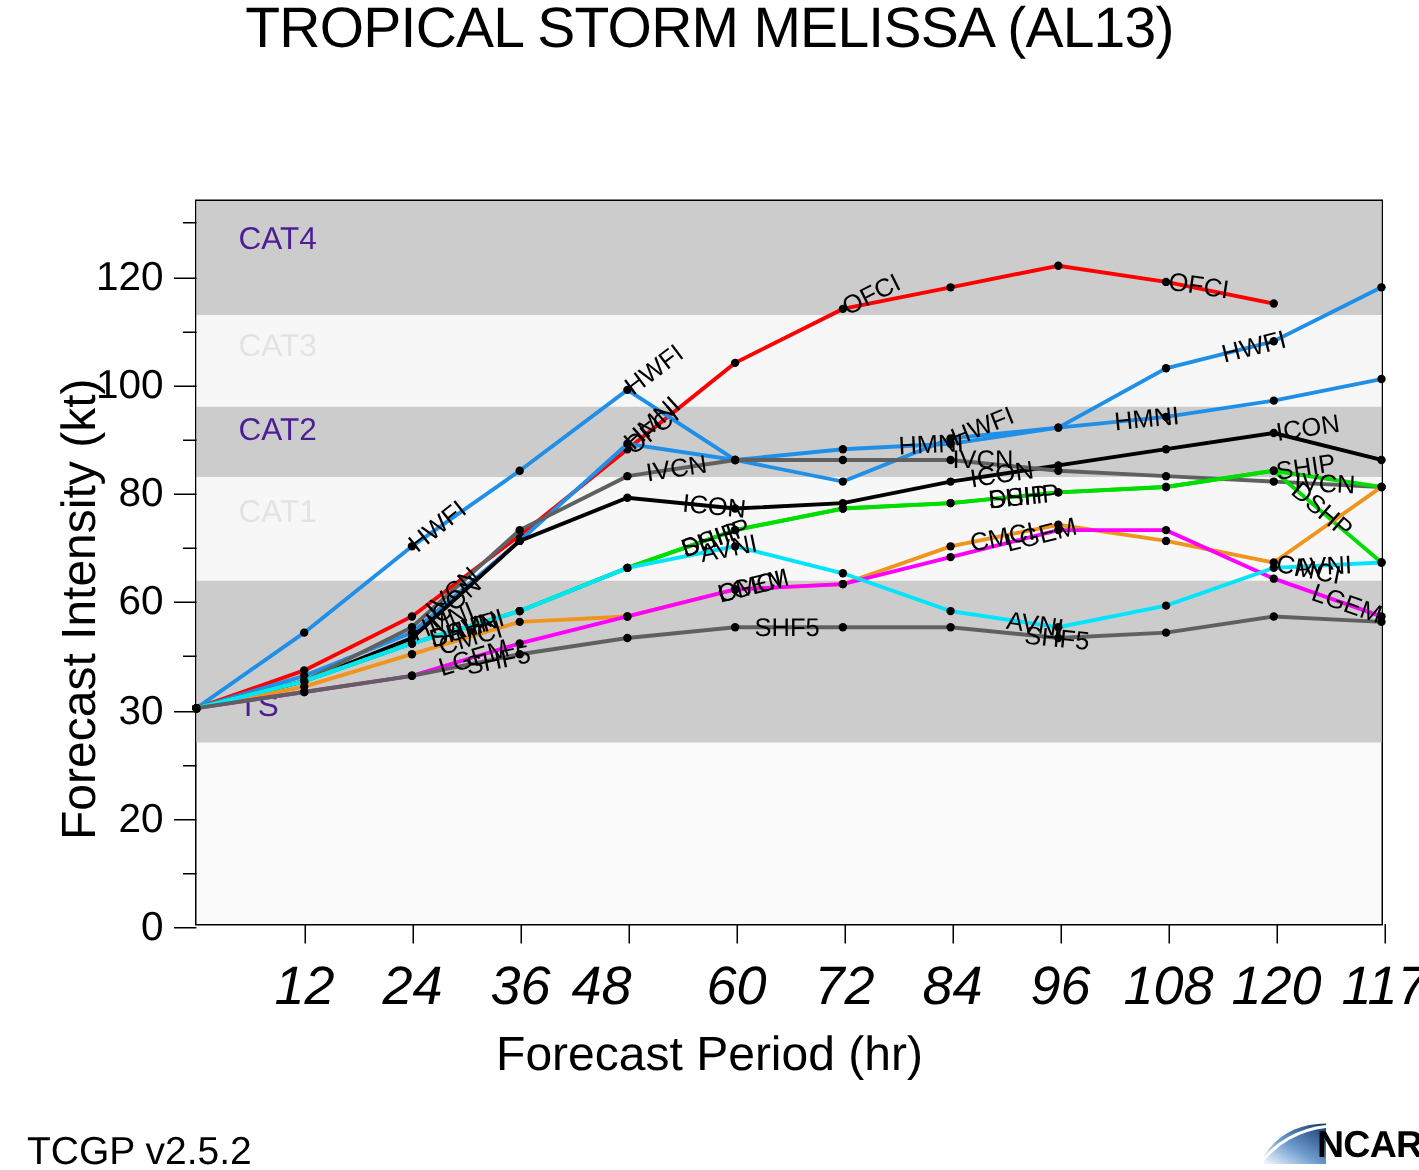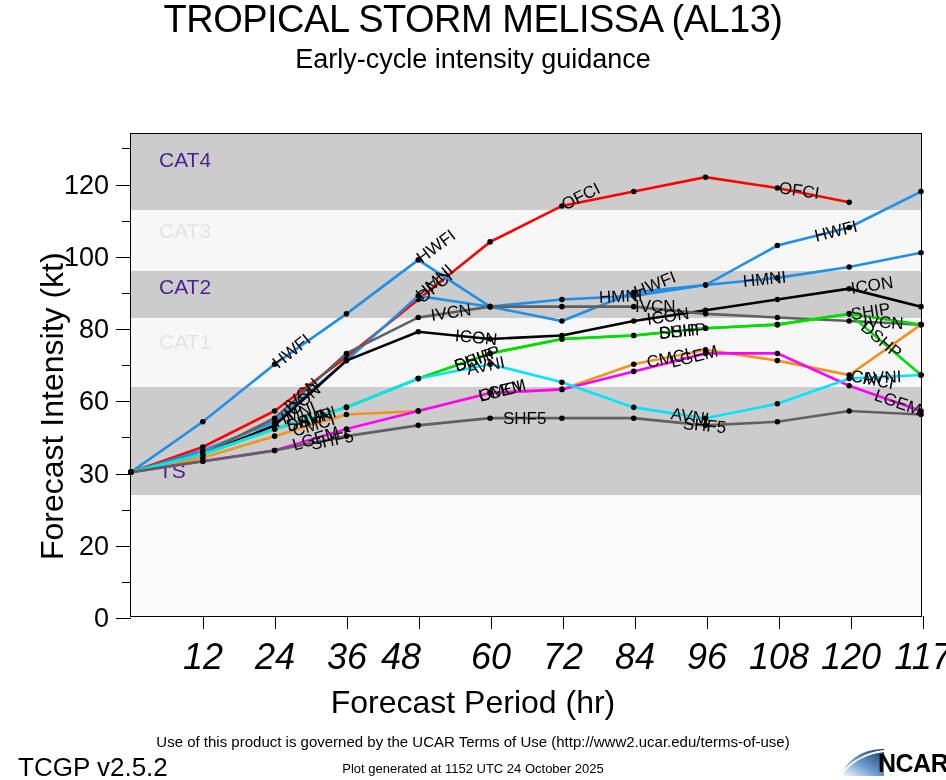--- a/index.html
+++ b/index.html
@@ -44,21 +44,20 @@
   #ncar{position:absolute;left:838px;top:748px;}
   #ncar-text{position:absolute;left:878px;top:749px;font-size:25px;
              font-weight:bold;color:#000;letter-spacing:-.5px;}
 </style>
 </head>
 <body>
 
 <div id="stage">
 
   <div class="ttl" id="title-main">TROPICAL STORM MELISSA (AL13)</div>
-  <div class="ttl" id="title-sub">Early-cycle intensity guidance</div>
 
   <div id="ylabel">Forecast Intensity (kt)</div>
   <div id="xlabel">Forecast Period (hr)</div>
 
   <div id="plot">
     <div id="bands">
         <div class="band" style="top: 252.836px; height: 108.358px; background: rgb(204, 204, 204);"></div>
         <div class="band" style="top: 184.209px; height: 68.6269px; background: rgb(247, 247, 247);"></div>
         <div class="band" style="top: 137.254px; height: 46.9552px; background: rgb(204, 204, 204);"></div>
         <div class="band" style="top: 75.8507px; height: 61.403px; background: rgb(247, 247, 247);"></div>
@@ -301,22 +300,20 @@
         <div class="mlabel" style="left: 168px; top: 288.955px; transform: translate(0px, -50%) rotate(-16.7515deg);">AVNI</div>
         <div class="mlabel" style="left: 336px; top: 235.98px; transform: translate(0px, -50%) rotate(-11.3465deg);">AVNI</div>
         <div class="mlabel" style="left: 540px; top: 279.925px; transform: translate(0px, -50%) rotate(8.55864deg);">AVNI</div>
         <div class="mlabel" style="left: 732px; top: 245.01px; transform: translate(0px, -50%) rotate(-2.87188deg);">AVNI</div>
         <div class="mlabel" style="left: 180px; top: 310.627px; transform: translate(0px, -50%) rotate(-11.3465deg);">SHF5</div>
         <div class="mlabel" style="left: 372px; top: 285.343px; transform: translate(0px, -50%) rotate(0deg);">SHF5</div>
         <div class="mlabel" style="left: 552px; top: 290.159px; transform: translate(0px, -50%) rotate(5.72941deg);">SHF5</div>
       </div>
   </div>
 
-  <div class="foot" id="foot-terms">Use of this product is governed by the UCAR Terms of Use (http://www2.ucar.edu/terms-of-use)</div>
-  <div class="foot" id="foot-gen">Plot generated at 1152 UTC   24 October 2025</div>
   <div id="foot-ver">TCGP v2.5.2</div>
   <svg id="ncar" width="48" height="30">
     <defs>
       <linearGradient id="ng" x1="0" y1="1" x2="1" y2="0">
         <stop offset="0%" stop-color="#ffffff"></stop>
         <stop offset="45%" stop-color="#6f9dd0"></stop>
         <stop offset="100%" stop-color="#14386e"></stop>
       </linearGradient>
     </defs>
     <path d="M2,28 C10,10 26,1 46,1 L46,28 Z" fill="url(#ng)"></path>

